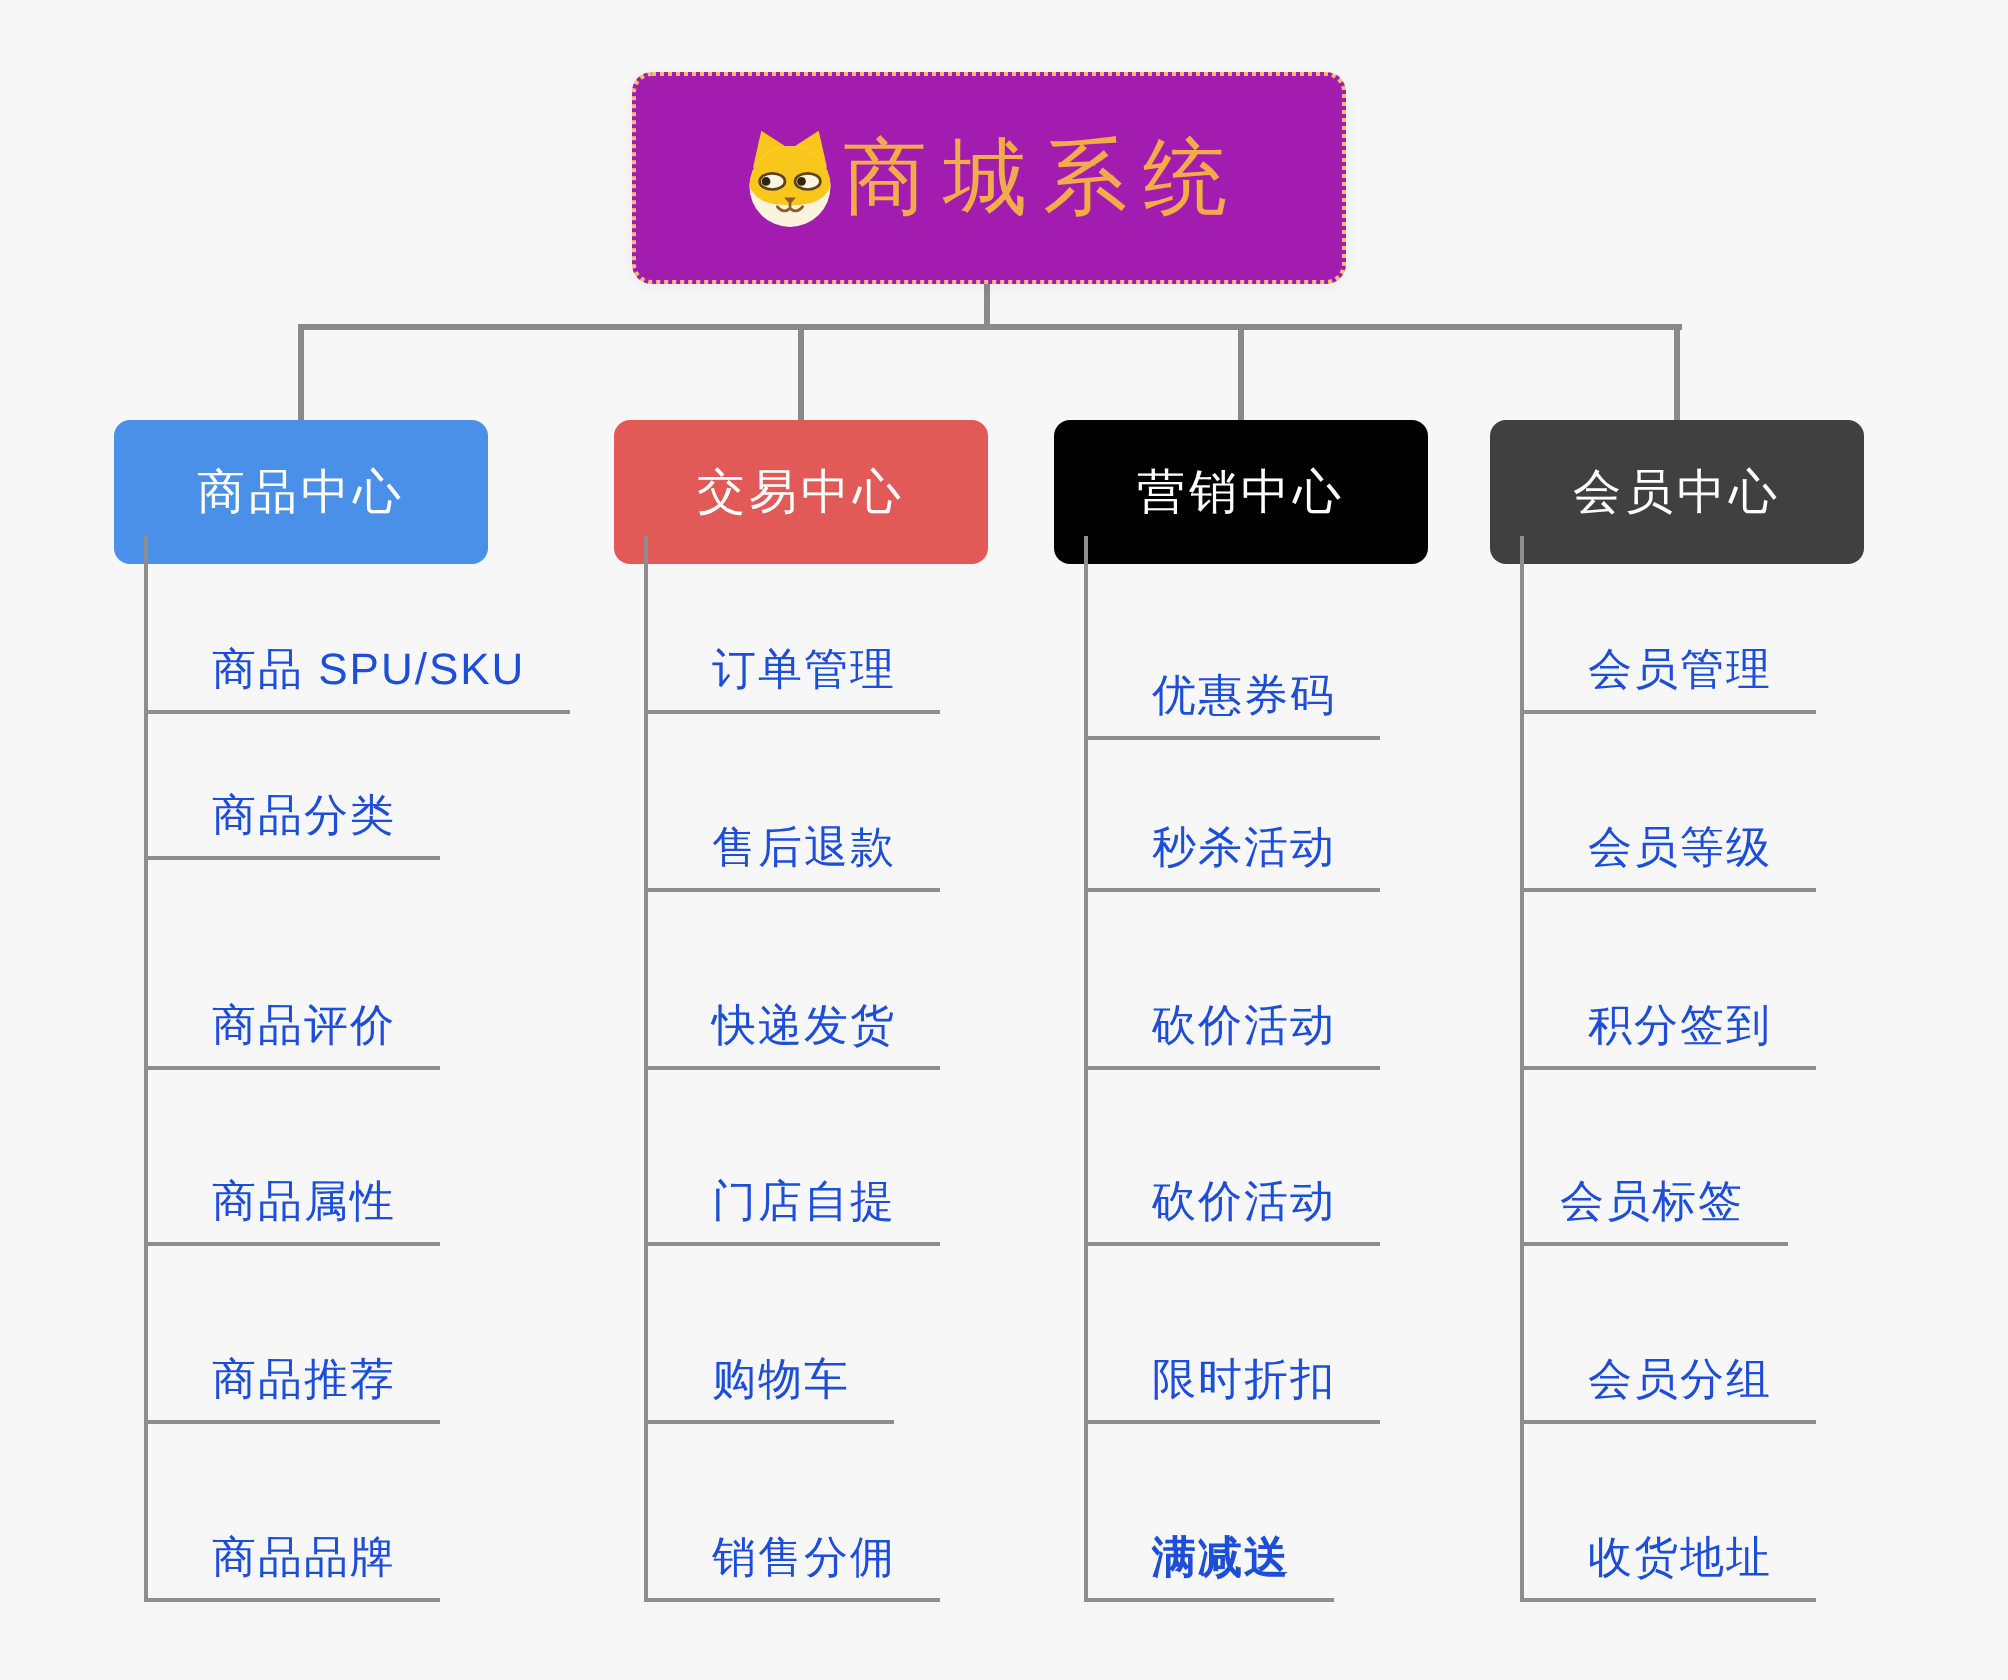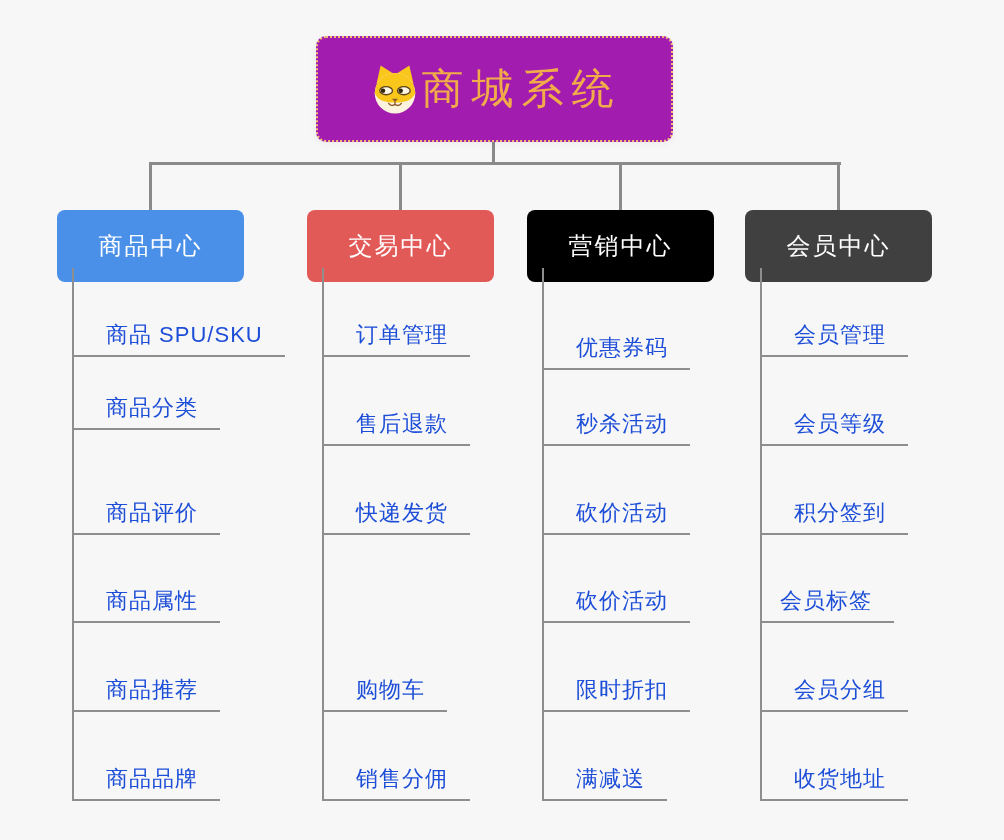--- a/index.html
+++ b/index.html
@@ -122,34 +122,35 @@
         <div class="leaf" style="top: 555px;">商品品牌</div>
       </div>
       <div class="branch-column" style="left: 307px;">
       <div class="branch-node" style="background-color: rgb(226, 90, 87);">
         <span class="branch-label">交易中心</span>
       </div>
       <div class="col-trunk"></div>
     <div class="leaf" style="top: 111px;">订单管理</div>
         <div class="leaf" style="top: 200px;">售后退款</div>
         <div class="leaf" style="top: 289px;">快递发货</div>
+        <div class="leaf" style="top: 377px;">门店自提</div>
         <div class="leaf" style="top: 466px;">购物车</div>
         <div class="leaf" style="top: 555px;">销售分佣</div>
       </div>
       <div class="branch-column" style="left: 527px;">
       <div class="branch-node" style="background-color: #000000;">
         <span class="branch-label">营销中心</span>
       </div>
       <div class="col-trunk"></div>
     <div class="leaf" style="top: 124px;">优惠券码</div>
         <div class="leaf" style="top: 200px;">秒杀活动</div>
         <div class="leaf" style="top: 289px;">砍价活动</div>
         <div class="leaf" style="top: 466px;">限时折扣</div>
         <div class="leaf" style="top: 377px;">砍价活动</div>
-        <div class="leaf" style="top: 555px;">满减送</div>
+        <div class="leaf" style="top: 555px; font-weight: bold;">满减送</div>
       </div>
       <div class="branch-column" style="left: 745px;">
       <div class="branch-node" style="background-color: #404040;">
         <span class="branch-label">会员中心</span>
       </div>
       <div class="col-trunk"></div>
     <div class="leaf" style="top: 111px;">会员管理</div>
         <div class="leaf" style="top: 200px;">会员等级</div>
         <div class="leaf" style="top: 289px;">积分签到</div>
         <div class="leaf" style="top: 377px; padding-left: 20px;">会员标签</div>

